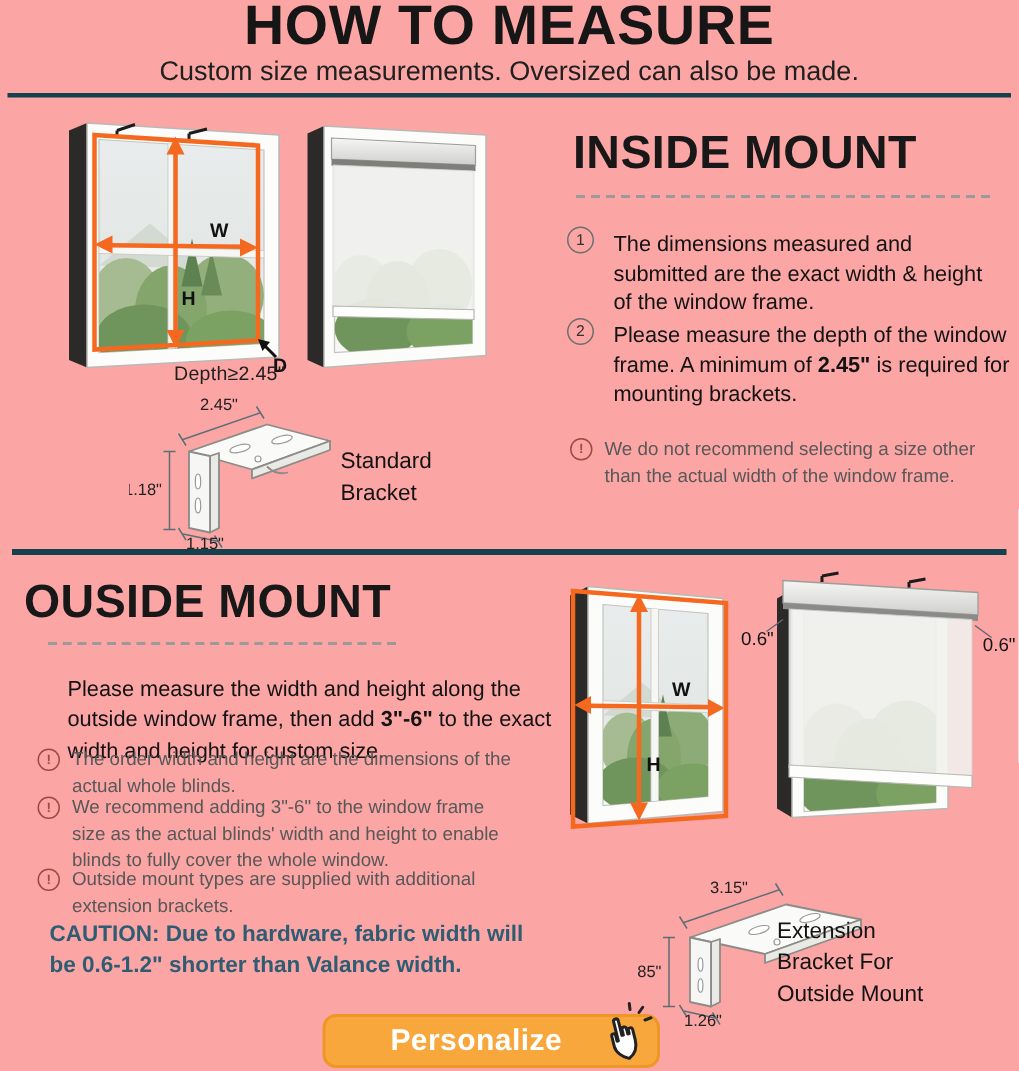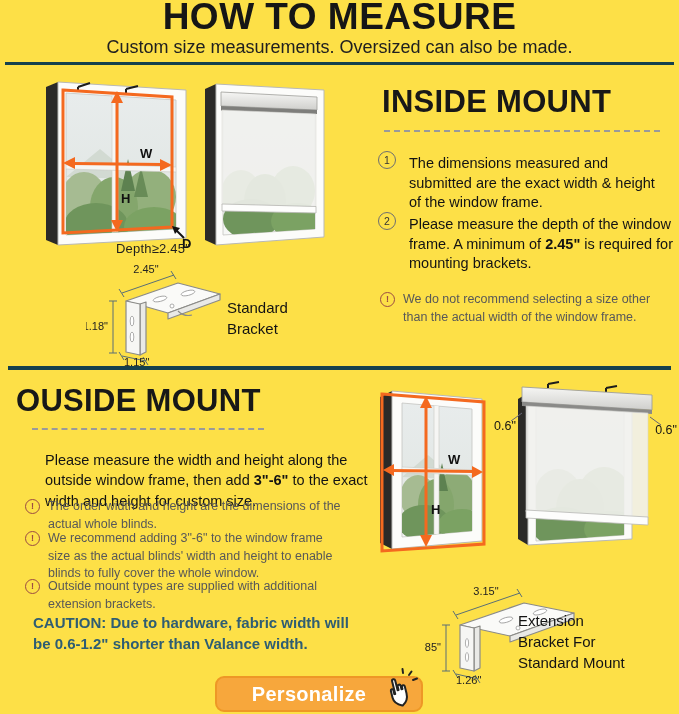--- a/index.html
+++ b/index.html
@@ -1,16 +1,16 @@
 <!DOCTYPE html>
 <html><head>
 <meta charset="utf-8">
 <style>
   html,body{margin:0;padding:0;background:#fff;}
-  #canvas{position:relative;width:679px;height:714px;background:#fde047;overflow:hidden;
+  #canvas{position:relative;width:679px;height:714px;background:#fca5a5;overflow:hidden;
           font-family:"Liberation Sans",sans-serif;color:#131313;}
   .abs{position:absolute;}
   
   .title{left:0;right:0;top:-4px;text-align:center;font-size:37px;font-weight:700;
          letter-spacing:.5px;color:#161616;margin:0;}
   .subtitle{left:0;right:0;top:37px;text-align:center;font-size:18px;color:#202020;margin:0;}
   .hr{background:#15414D;}
   .hr1{left:5px;right:5px;top:62px;height:3px;}
   .hr2{left:8px;right:8px;top:366px;height:4px;}
   
@@ -43,21 +43,21 @@
   .extlabel{left:518px;top:610px;width:112px;}
   
   .winA{left:38px;top:77px;}  .winB{left:201px;top:79px;}
   .winC{left:376px;top:385px;} .winD{left:492px;top:377px;}
   .bstd{left:86px;top:261px;}  .bext{left:424px;top:585px;}
   svg text{font-family:"Liberation Sans",sans-serif;}
   .dimtxt{font-size:11px;fill:#222;}
   .axistxt{font-size:13px;font-weight:bold;fill:#111;}
   .gaptxt{font-size:12.5px;fill:#141414;}
   
-  .btn{left:215px;top:676px;width:208px;height:36px;background:#F7A73C;border:2px solid #EE9726;
+  .btn{left:215px;top:676px;width:225px;height:36px;background:#F7A73C;border:2px solid #EE9726;
        border-radius:9px;box-sizing:border-box;display:flex;align-items:center;justify-content:center;cursor:pointer;}
   .btn .lbl{color:#fff;font-size:20px;font-weight:700;letter-spacing:.3px;transform:translateX(-10px);}
   .hand{position:absolute;right:-2px;top:-10px;width:40px;height:40px;}
 </style>
 </head>
 <body>
 
 <svg width="0" height="0" style="position:absolute" aria-hidden="true">
   <defs>
     <linearGradient id="gSky" x1="0" y1="0" x2="0" y2="1">
@@ -288,21 +288,21 @@
         <path d="M29,26 l5,8 M93,4 l5,8"></path>
       <path d="M22,40 L22,86"></path>
         <path d="M18,40 l8,0 M18,86 l8,0"></path>
       <path d="M32,89 L54,94"></path>
         <path d="M29,85 l5,8 M51,90 l5,8"></path>
     </g>
     <text class="dimtxt" x="62" y="10" text-anchor="middle">3.15"</text>
     <text class="dimtxt" x="17" y="66" text-anchor="end">1.85"</text>
     <text class="dimtxt" x="32" y="99">1.26"</text>
   </svg>
-  <div class="abs figlabel extlabel">Extension Bracket For Standard Mount</div>
+  <div class="abs figlabel extlabel">Extension Bracket For Outside Mount</div>
 
   <div class="abs btn">
     <span class="lbl">Personalize</span>
     <svg class="hand" viewBox="0 0 40 40">
       <g stroke="#222" stroke-width="2" stroke-linecap="round">
         <path d="M20 5l-.5-4"></path>
           <path d="M26 7l2.5-3.5"></path>
           <path d="M30 12l4-1.5"></path>
       </g>
       <g transform="rotate(-14 20 24)">

